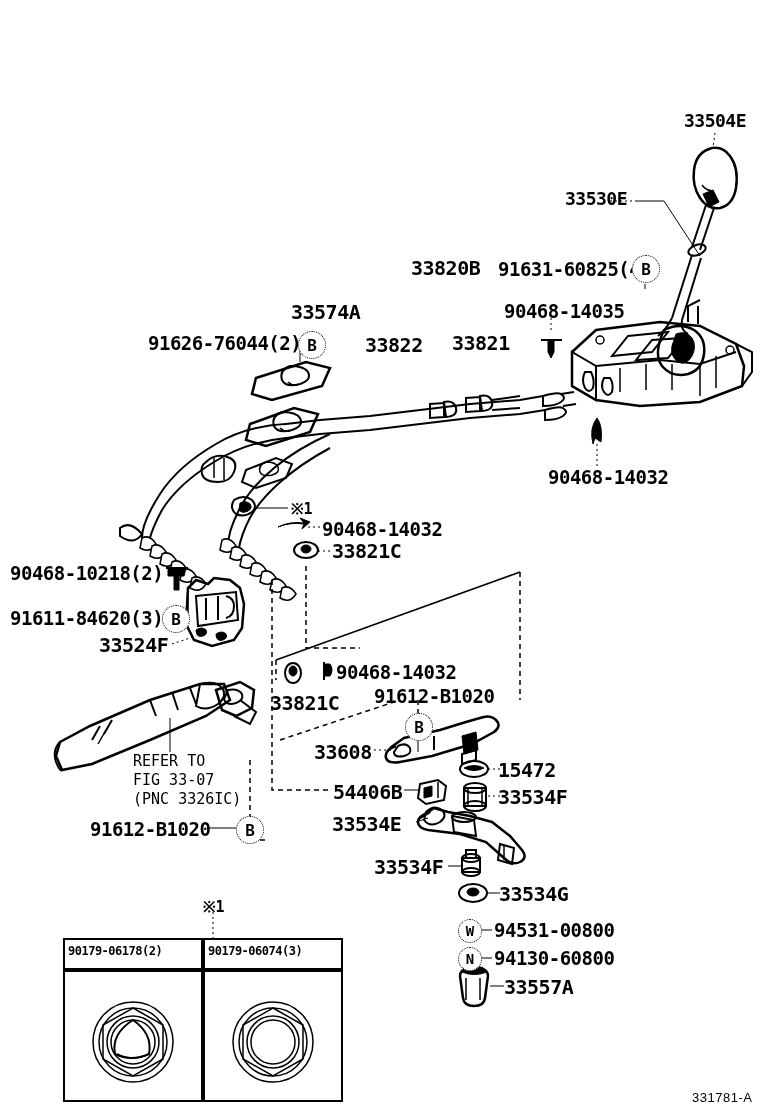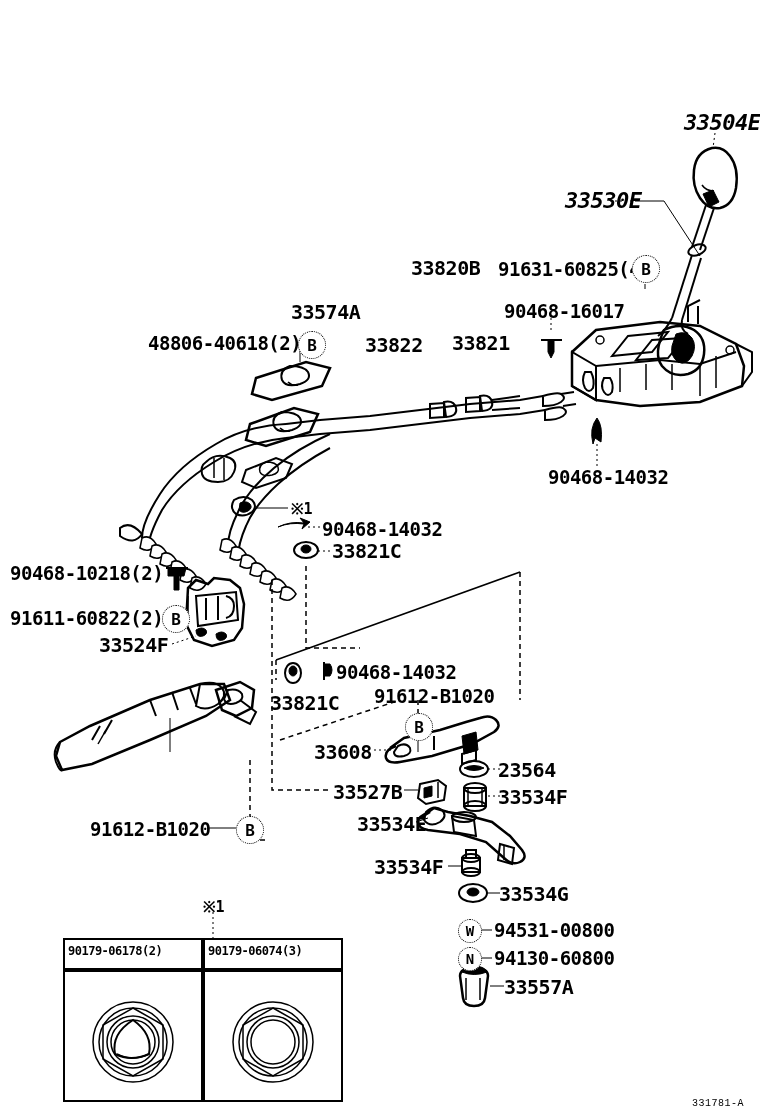--- a/index.html
+++ b/index.html
@@ -1,20 +1,20 @@
 <!DOCTYPE html>
 <html><head>
 <meta charset="utf-8">
 <style>
   html,body{margin:0;padding:0;background:#ffffff;}
   body{width:760px;height:1112px;position:relative;overflow:hidden;
        font-family:"DejaVu Sans Mono","Liberation Mono",monospace;color:#000;}
   #sheet{position:absolute;inset:0;}
   .lbl{position:absolute;white-space:pre;font-weight:bold;letter-spacing:-0.5px;}
-  .s22{font-size:22px;font-style:italic;}
+  .s22{font-size:18px;}
   .s20{font-size:20px;}
   .s19{font-size:19px;}
   .s17{font-size:12px;}
   svg{position:absolute;left:0;top:0;width:760px;height:1112px;overflow:visible;}
   .ln{stroke:#000;fill:none;}
   .w1{stroke-width:1;}
   .w15{stroke-width:1.5;}
   .w2{stroke-width:2;}
   .w25{stroke-width:2.5;}
   .fillk{fill:#000;stroke:#000;}
@@ -24,21 +24,21 @@
          width:26px;height:26px;display:flex;align-items:center;justify-content:center;
          font-size:16px;font-weight:bold;background:#fff;}
   .circS{position:absolute;border:1.5px dotted #000;border-radius:50%;
          width:22px;height:22px;display:flex;align-items:center;justify-content:center;
          font-size:14px;font-weight:bold;background:#fff;}
   .box{position:absolute;border:2px solid #000;box-sizing:border-box;}
   .boxhdr{position:absolute;border:2px solid #000;box-sizing:border-box;background:#fff;}
   .star{position:absolute;font-size:15px;font-weight:bold;}
   .figtxt{position:absolute;font-size:15px;letter-spacing:0px;white-space:pre;
           font-family:"DejaVu Sans Mono","Liberation Mono",monospace;line-height:19px;}
-  .idnum{position:absolute;font-size:10px;font-family:Liberation Mono, monospace;letter-spacing:0.5px;margin-top:8px;}
+  .idnum{position:absolute;font-size:13px;font-family:Liberation Sans, sans-serif;letter-spacing:0.5px;}
 </style>
 </head>
 <body>
 
 <div id="sheet">
 
 <svg viewBox="0 0 760 1112">
 
   <g>
     <path class="ln w25" d="M712 148 q-16 4 -18 22 q-2 16 6 28 q8 12 20 10 q13 -3 16 -20 q3 -20 -6 -32 q-7 -10 -18 -8 Z" fill="#fff"></path>
@@ -320,53 +320,54 @@
 </svg>
 
 <div class="lbl s22" style="left:684px;top:110px;">33504E</div>
 <div class="lbl s22" style="left:565px;top:188px;">33530E</div>
 
 <div class="lbl s20" style="left:411px;top:256px;">33820B</div>
 <div class="lbl s19" style="left:498px;top:258px;">91631-60825(4)</div>
 <div class="circB" style="left:632px;top:255px;">B</div>
 
 <div class="lbl s20" style="left:291px;top:300px;">33574A</div>
-<div class="lbl s19" style="left:148px;top:332px;">48806-40618(2)</div>
+<div class="lbl s19" style="left:148px;top:332px;">91626-76044(2)</div>
 <div class="circB" style="left:298px;top:331px;">B</div>
 
 <div class="lbl s20" style="left:365px;top:333px;">33822</div>
 <div class="lbl s20" style="left:452px;top:311px;margin-top:20px;">33821</div>
-<div class="lbl s19" style="left:504px;top:300px;">90468-16017</div>
+<div class="lbl s19" style="left:504px;top:300px;">90468-14035</div>
 
 <div class="lbl s19" style="left:548px;top:466px;">90468-14032</div>
 
 <div class="star" style="left:291px;top:498px;">※1</div>
 <div class="lbl s19" style="left:322px;top:518px;">90468-14032</div>
 <div class="lbl s20" style="left:332px;top:539px;">33821C</div>
 
 <div class="lbl s19" style="left:10px;top:562px;">90468-10218(2)</div>
-<div class="lbl s19" style="left:10px;top:607px;">91611-60822(2)</div>
+<div class="lbl s19" style="left:10px;top:607px;">91611-84620(3)</div>
 <div class="circB" style="left:162px;top:605px;">B</div>
 <div class="lbl s20" style="left:99px;top:633px;">33524F</div>
 
 <div class="lbl s19" style="left:336px;top:661px;">90468-14032</div>
 <div class="lbl s20" style="left:270px;top:691px;">33821C</div>
 <div class="lbl s19" style="left:374px;top:685px;">91612-B1020</div>
 <div class="circB" style="left:405px;top:713px;">B</div>
 
 <div class="lbl s20" style="left:314px;top:740px;">33608</div>
 
+<div class="figtxt" style="left:133px;top:752px;"><span>REFER TO</span><br><span>FIG 33-07</span><br><span>(PNC 3326IC)</span></div>
 
 <div class="lbl s19" style="left:90px;top:818px;">91612-B1020</div>
 <div class="circB" style="left:236px;top:816px;">B</div>
 
-<div class="lbl s20" style="left:498px;top:758px;">23564</div>
+<div class="lbl s20" style="left:498px;top:758px;">15472</div>
 <div class="lbl s20" style="left:498px;top:785px;">33534F</div>
-<div class="lbl s20" style="left:333px;top:780px;">33527B</div>
-<div class="lbl s20" style="left:357px;top:812px;">33534E</div>
+<div class="lbl s20" style="left:333px;top:780px;">54406B</div>
+<div class="lbl s20" style="left:332px;top:812px;">33534E</div>
 <div class="lbl s20" style="left:374px;top:855px;">33534F</div>
 <div class="lbl s20" style="left:499px;top:882px;">33534G</div>
 
 <div class="circS" style="left:458px;top:919px;">W</div>
 <div class="lbl s19" style="left:494px;top:919px;">94531-00800</div>
 <div class="circS" style="left:458px;top:947px;">N</div>
 <div class="lbl s19" style="left:494px;top:947px;">94130-60800</div>
 <div class="lbl s20" style="left:504px;top:975px;">33557A</div>
 
 <div class="star" style="left:203px;top:896px;">※1</div>

